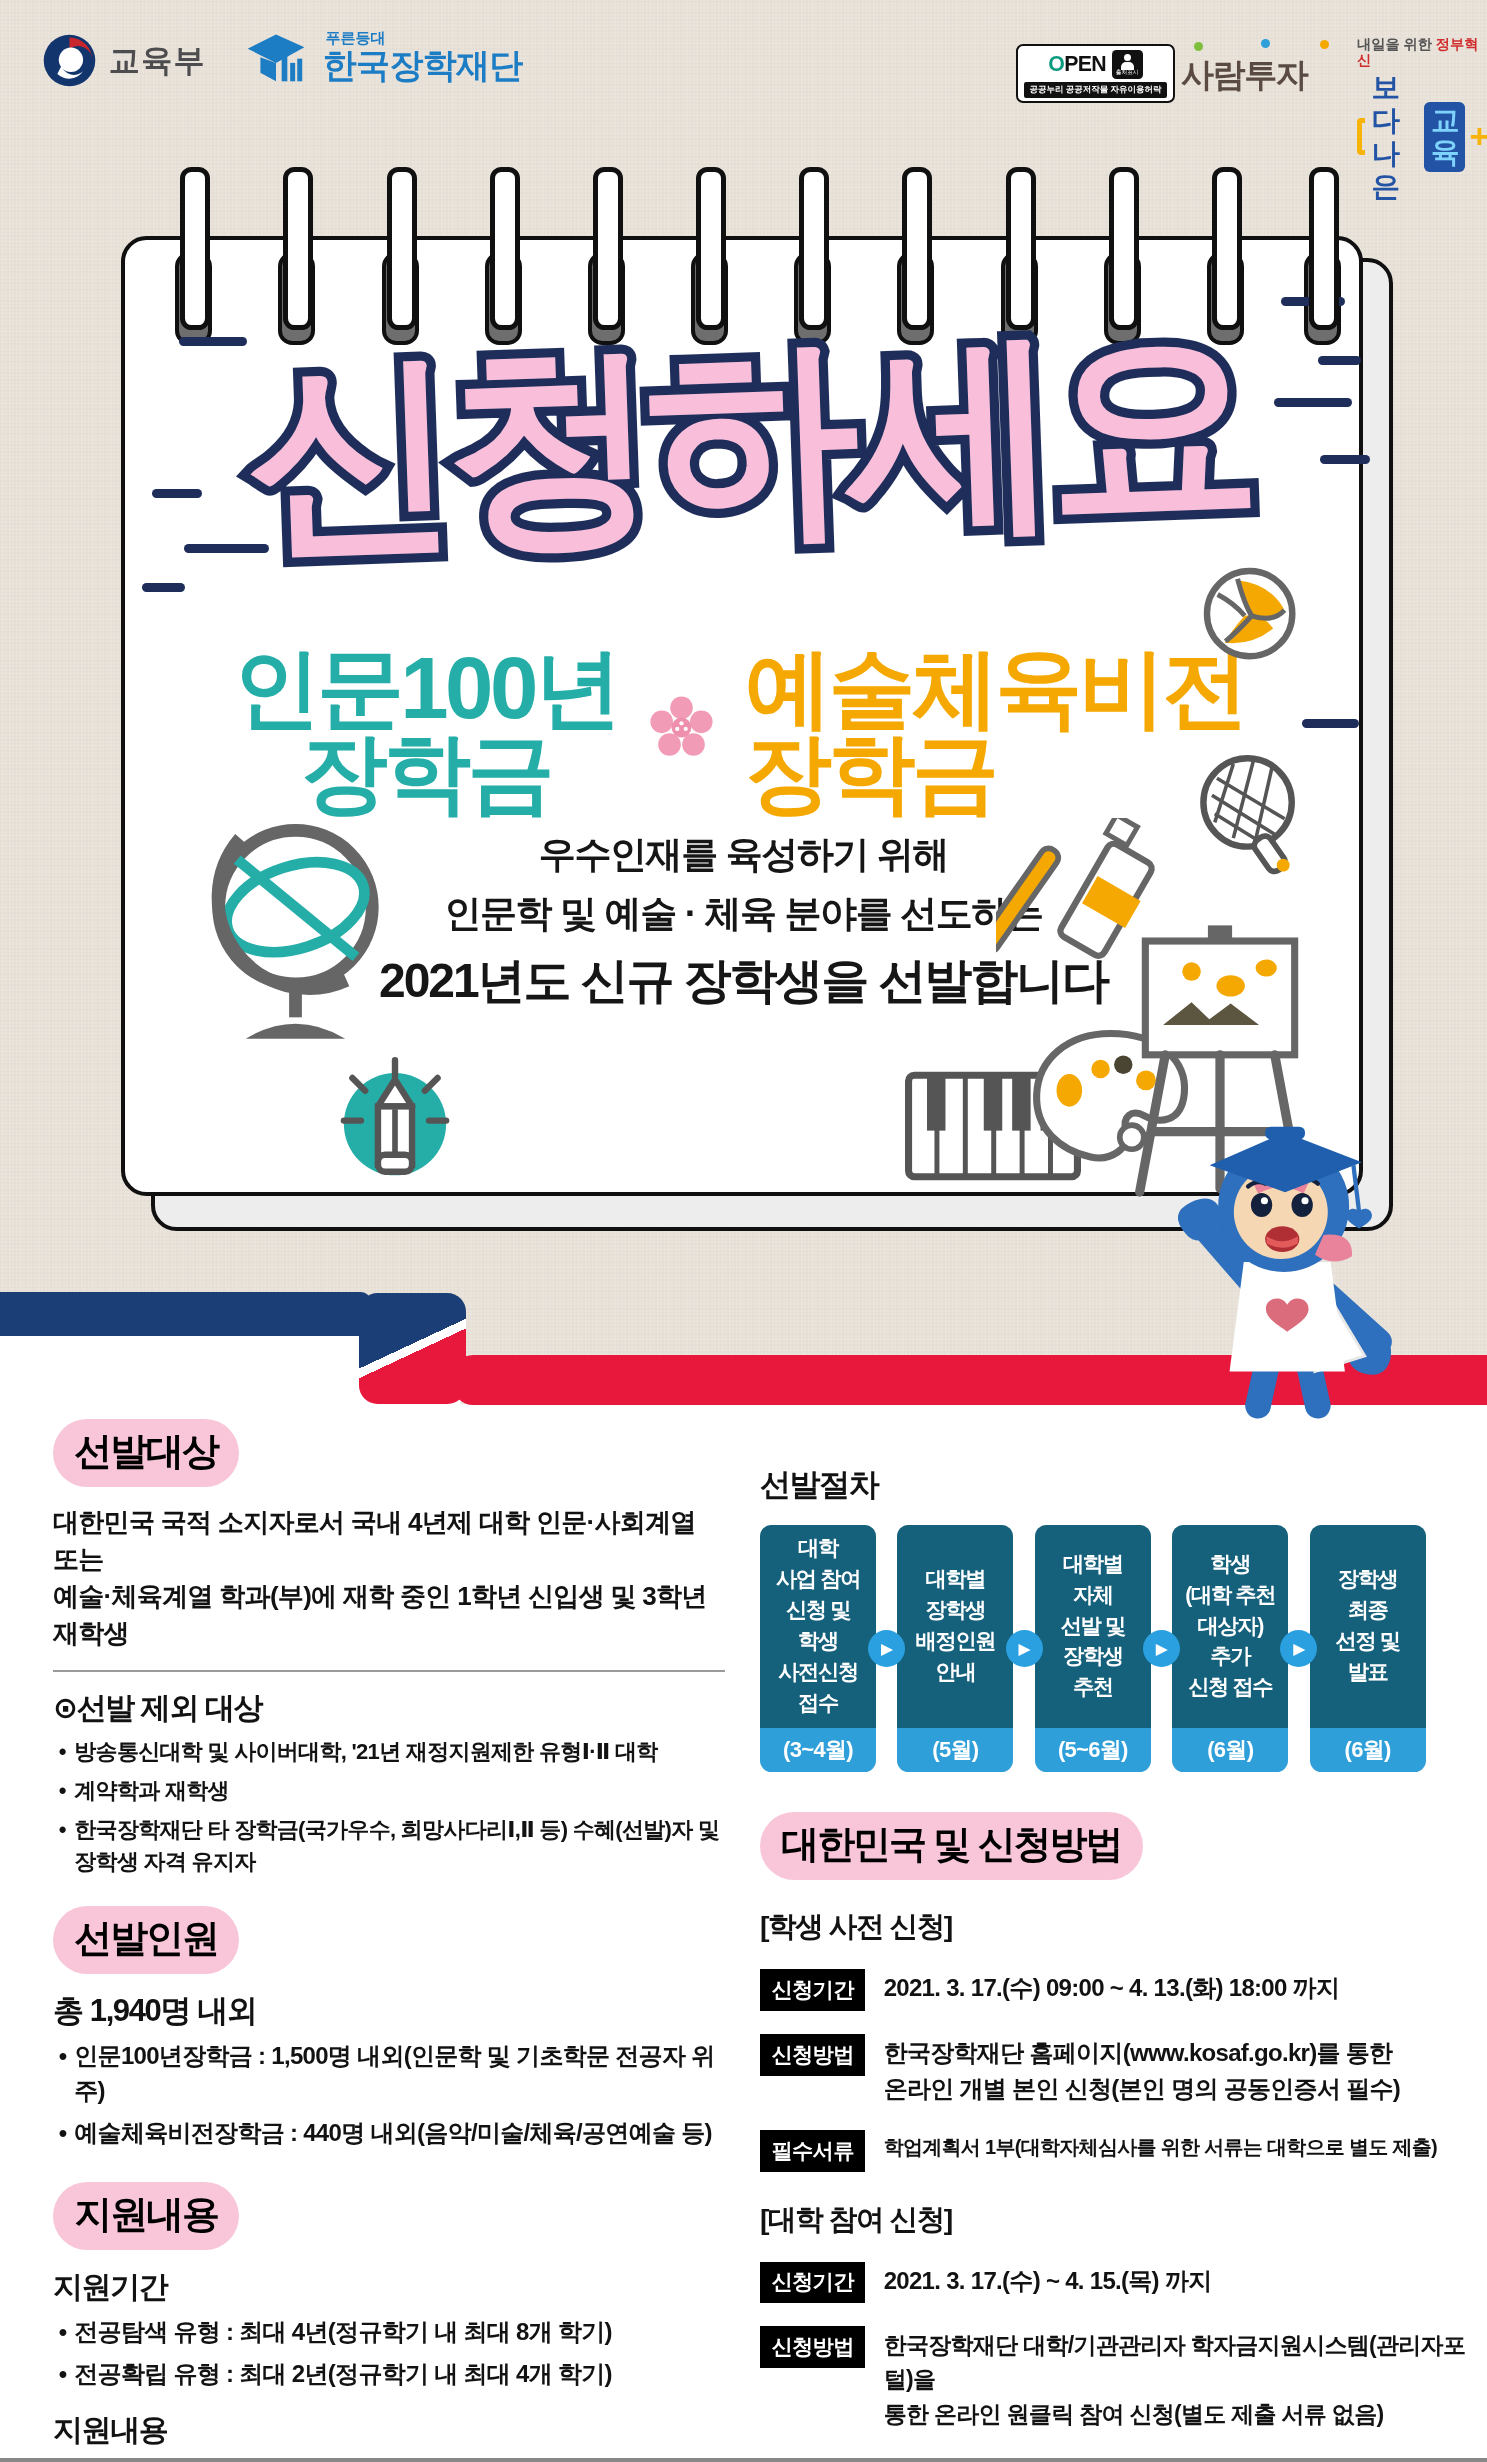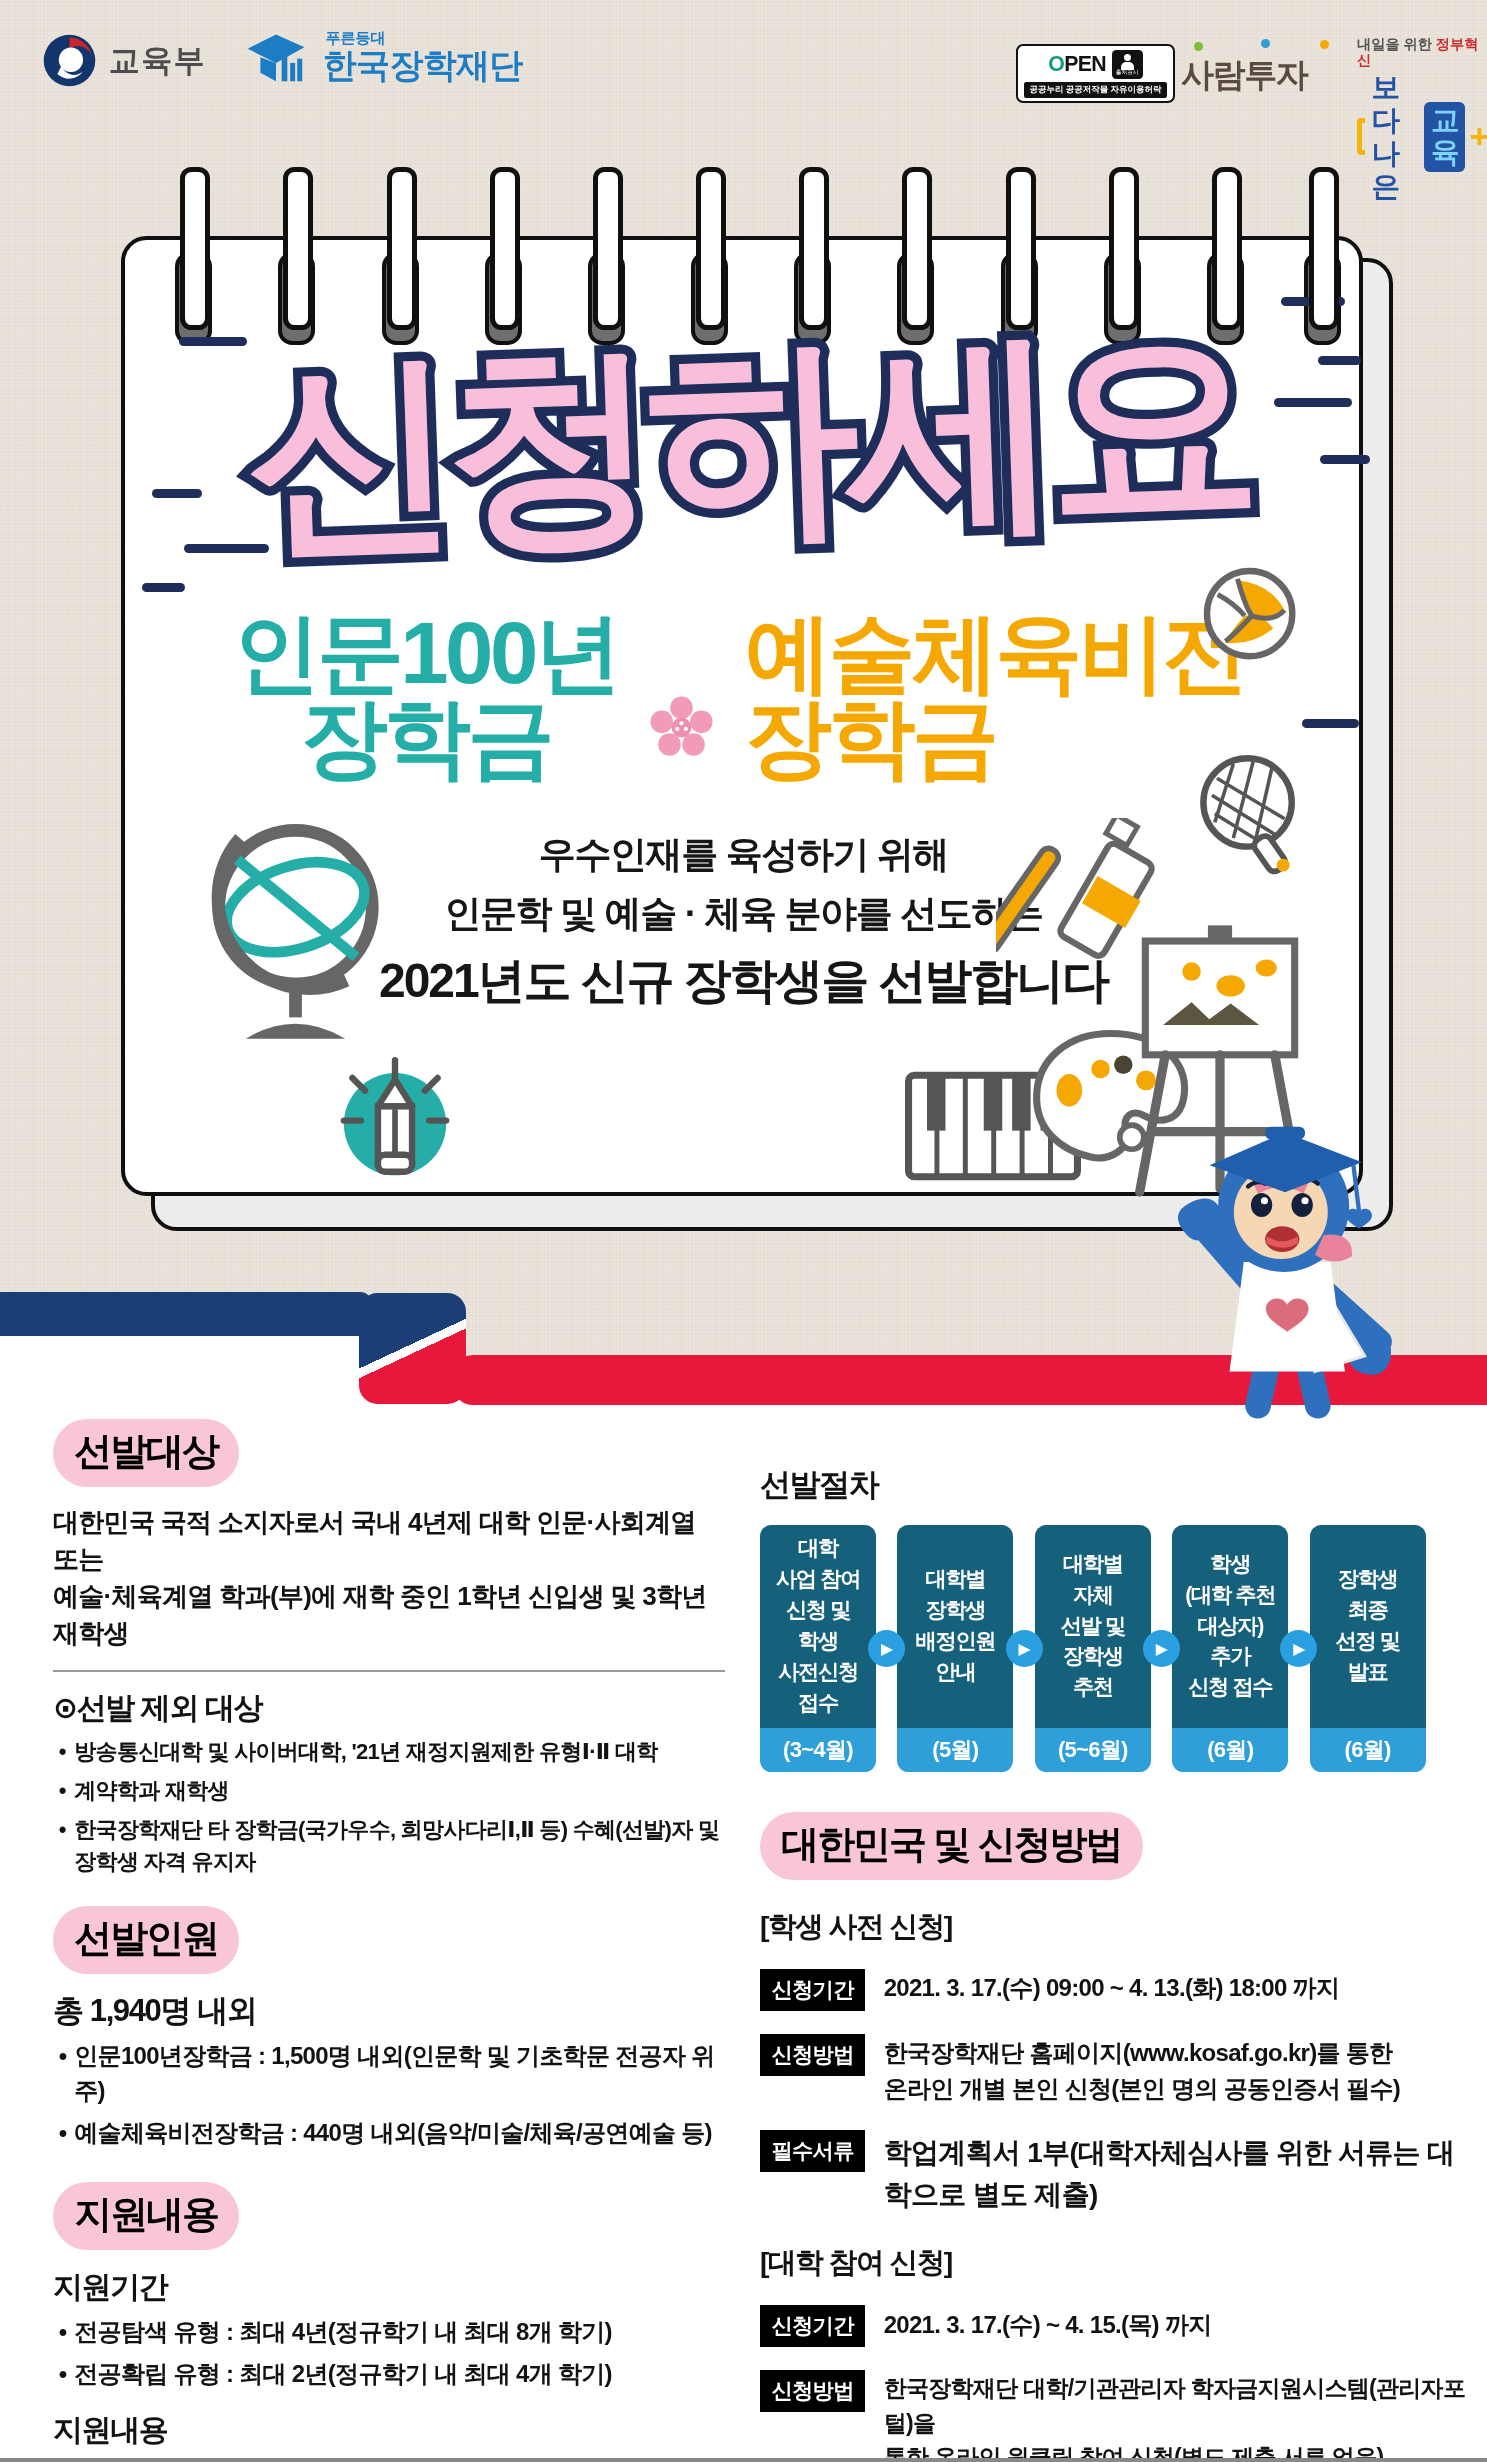--- a/index.html
+++ b/index.html
@@ -44,21 +44,21 @@
   .sheet{background:#fff;border:4.3px solid #101010;border-radius:25.6px;}
   .sheet.back{background:#EDEDED;}
   .ring{position:absolute;width:31px;height:178px;}
   .ring::after{content:"";position:absolute;left:1.4px;bottom:0;width:28.5px;height:85px;background:#6E6E6E;border:4.3px solid #101010;border-radius:14.2px;}
   .ring::before{content:"";position:absolute;left:5.7px;top:0;width:20px;height:153px;background:#fff;border:5px solid #101010;border-radius:11.4px;z-index:1;}
   .dash{position:absolute;background:var(--navy);border-radius:5.7px;height:9.2px;}
 
   
   .hero-title-svg{display:block;}
   .sch-row{display:flex;align-items:flex-start;justify-content:center;gap:31px;}
-  .sch{font-weight:900;letter-spacing:-3.6px;line-height:.98;text-align:center;font-size:87px;white-space:pre-line;}
+  .sch{font-weight:900;letter-spacing:-3.6px;line-height:.98;text-align:center;font-size:87px;white-space:pre-line;margin-top:35px;}
   .sch.teal{color:var(--teal);}
   .sch.orange{color:var(--orange);text-align:left;}
   .desc{text-align:center;color:#161616;}
   .desc .l{font-size:37px;font-weight:600;letter-spacing:-1.4px;line-height:1.6;}
   .desc .b{font-size:48px;font-weight:900;letter-spacing:-2.1px;margin-top:5.7px;}
 
   
   .white-fill{background:#fff;}
   .band{position:absolute;}
   .band.navy{background:var(--bandnavy);border-radius:0 10px 10px 0;}
@@ -439,21 +439,21 @@
       <span class="badge">신청기간</span>
       <span class="badge-txt">2021. 3. 17.(수) 09:00 ~ 4. 13.(화) 18:00 까지</span>
     </div>
     <div class="badge-row">
       <span class="badge">신청방법</span>
       <span class="badge-txt">한국장학재단 홈페이지(www.kosaf.go.kr)를 통한
 온라인 개별 본인 신청(본인 명의 공동인증서 필수)</span>
     </div>
     <div class="badge-row">
       <span class="badge">필수서류</span>
-      <span class="badge-txt" style="font-size:28px;">학업계획서 1부(대학자체심사를 위한 서류는 대학으로 별도 제출)</span>
+      <span class="badge-txt" style="font-size:20px;">학업계획서 1부(대학자체심사를 위한 서류는 대학으로 별도 제출)</span>
     </div>
 
     <div class="grp-title">[대학 참여 신청]</div>
     <div class="badge-row">
       <span class="badge">신청기간</span>
       <span class="badge-txt">2021. 3. 17.(수) ~ 4. 15.(목) 까지</span>
     </div>
     <div class="badge-row">
       <span class="badge">신청방법</span>
       <span style="display:flex;flex-direction:column;">

